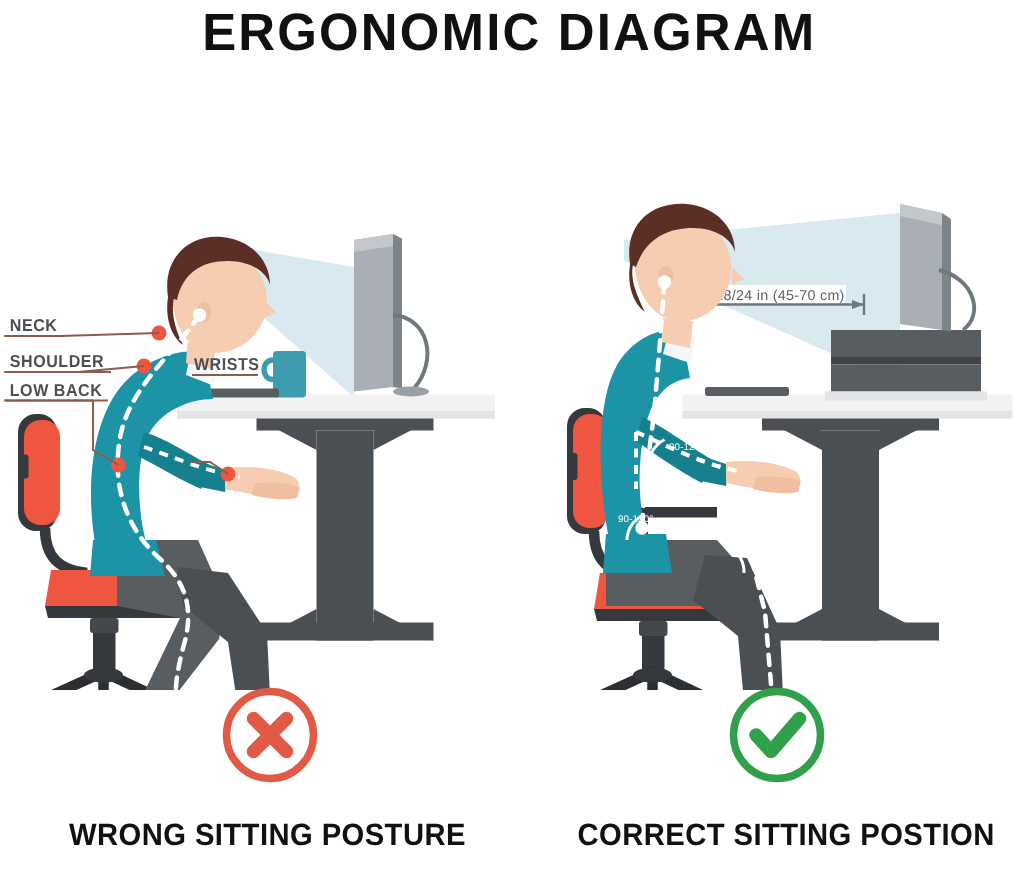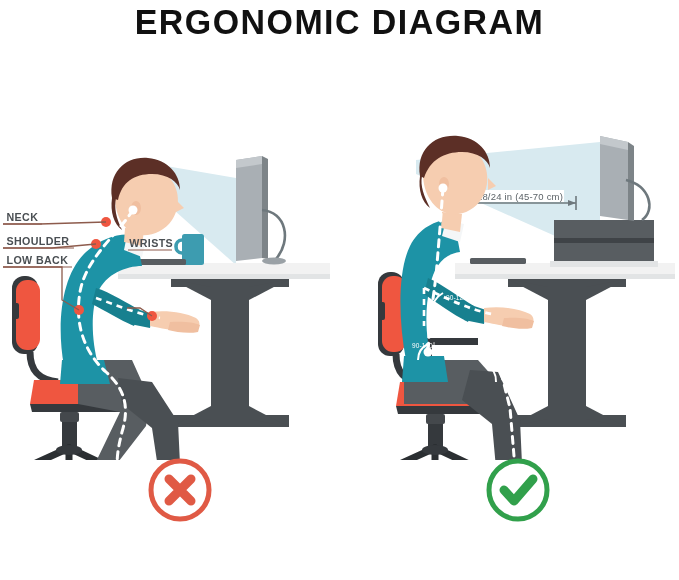--- a/index.html
+++ b/index.html
@@ -304,14 +304,18 @@
       </svg>
     </div>
     <div class="icon-wrap icon-right">
       <svg width="70" height="70" viewBox="0 0 70 70" xmlns="http://www.w3.org/2000/svg">
         <circle cx="35" cy="35" r="29" fill="none" stroke="#31a04b" stroke-width="5"></circle>
         <path d="M21 35 L31 46 L50 24" fill="none" stroke="#31a04b" stroke-width="9" stroke-linecap="round" stroke-linejoin="round"></path>
       </svg>
     </div>
   </div>
 
+  <div class="captions">
+    <div class="caption cap-left">WRONG SITTING POSTURE</div>
+    <div class="caption cap-right">CORRECT SITTING POSTION</div>
+  </div>
 
 </div>
 
 </body></html>

